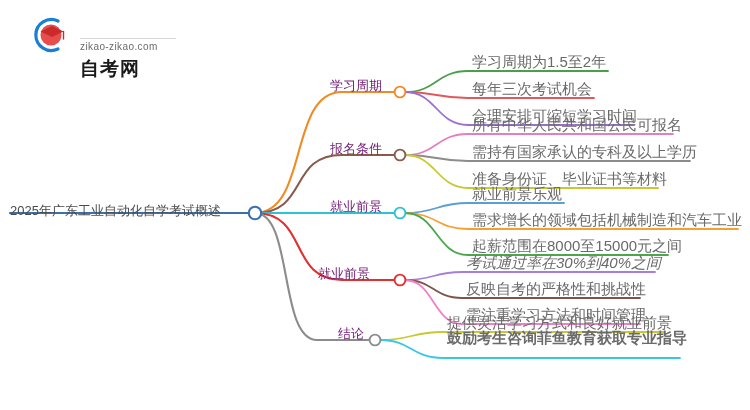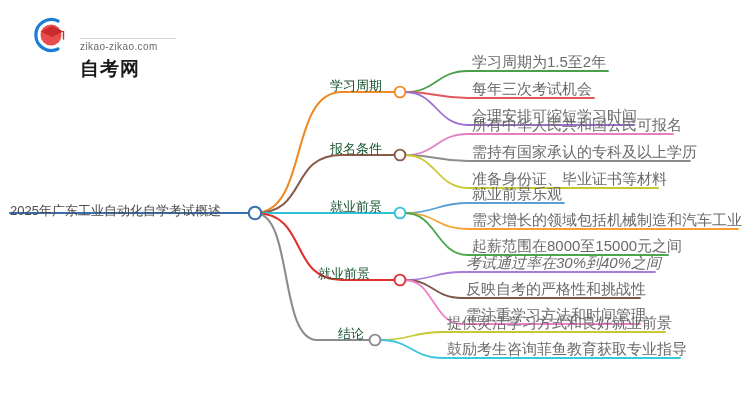--- a/index.html
+++ b/index.html
@@ -74,21 +74,21 @@
     position: absolute;
     font-size: 13px;
     color: #5a5a5a;
     white-space: nowrap;
     line-height: 16px;
   }
   .lbl.root {
     font-size: 13px;
     color: #4a4a4a;
   }
-  .lbl.l1 { font-size: 13px; color: #14532d; }
+  .lbl.l1 { font-size: 13px; color: #701a75; }
   .lbl.l2 { font-size: 15px; color: #6a6a6a; }
 </style>
 </head>
 <body>
 
 <div id="stage">
 
   <div id="logo">
     <div class="mark">
       <svg width="42" height="42" viewBox="0 0 42 42" aria-hidden="true">
@@ -168,17 +168,17 @@
       <div class="lbl l1" style="left: 330px; top: 141px;">报名条件</div>
       <div class="lbl l2" style="left: 472px; top: 186px; text-align: center;">就业前景乐观</div>
       <div class="lbl l2" style="left: 472px; top: 212px;">需求增长的领域包括机械制造和汽车工业</div>
       <div class="lbl l2" style="left: 472px; top: 238px;">起薪范围在8000至15000元之间</div>
       <div class="lbl l1" style="left: 330px; top: 199px;">就业前景</div>
       <div class="lbl l2" style="left: 466px; top: 255px; font-style: italic;">考试通过率在30%到40%之间</div>
       <div class="lbl l2" style="left: 466px; top: 281px;">反映自考的严格性和挑战性</div>
       <div class="lbl l2" style="left: 466px; top: 307px; text-align: center;">需注重学习方法和时间管理</div>
       <div class="lbl l1" style="left: 318px; top: 266px;">就业前景</div>
       <div class="lbl l2" style="left: 447px; top: 315px;">提供灵活学习方式和良好就业前景</div>
-      <div class="lbl l2" style="left: 447px; top: 341px;">鼓励考生咨询菲鱼教育获取专业指导</div>
+      <div class="lbl l2" style="left: 447px; top: 330px; font-weight: bold;">鼓励考生咨询菲鱼教育获取专业指导</div>
       <div class="lbl l1" style="left: 338px; top: 326px;">结论</div>
     </div>
 
 </div>
 
 </body></html>

